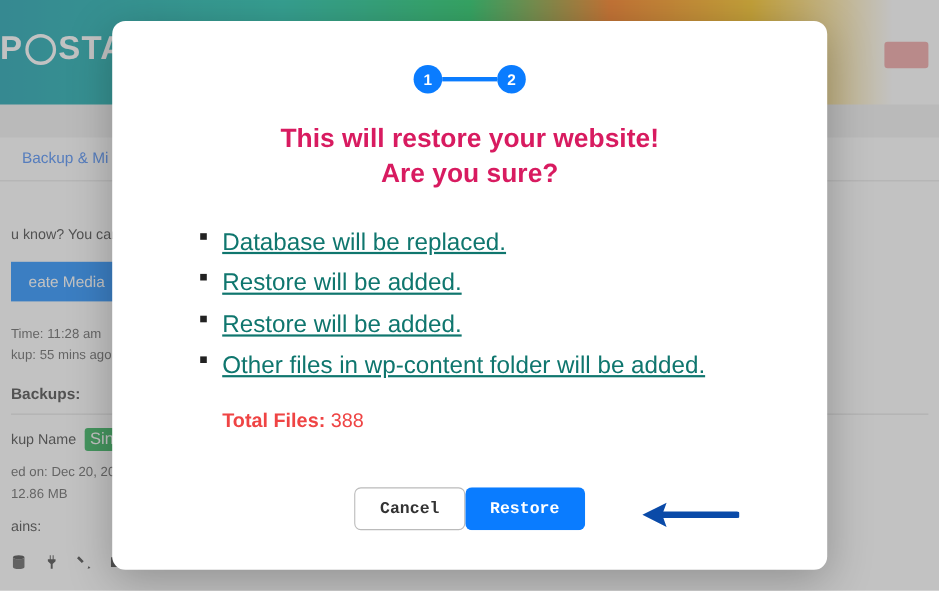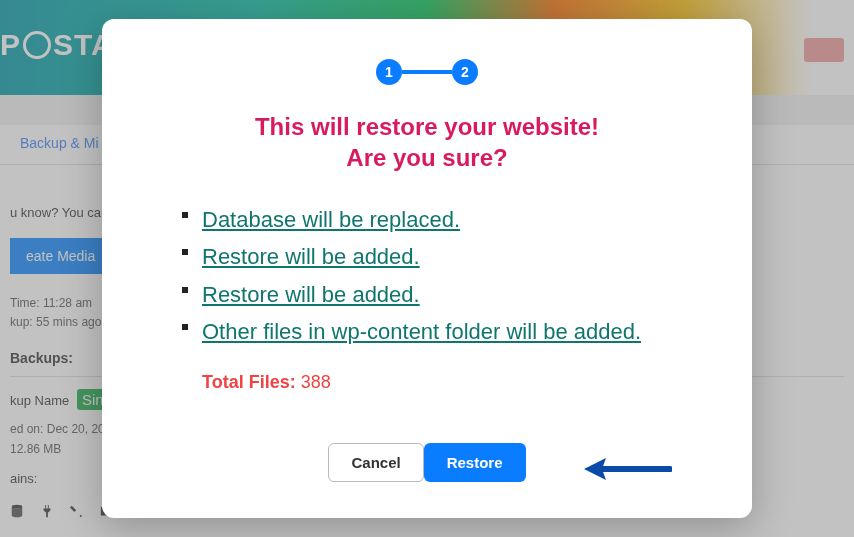--- a/index.html
+++ b/index.html
@@ -152,20 +152,21 @@
 .total-row {
   padding-left: 50px;
   font-size: 18px;
   color: #ef4444;
   margin-bottom: 50px;
 }
 .total-row .label { font-weight: 800; }
 .modal-actions {
   display: flex;
   justify-content: center;
+  font-family: Liberation Mono, monospace;
 }
 .btn {
   padding: 10px 22px;
   border-radius: 6px;
   font-size: 15px;
   font-weight: 600;
   cursor: pointer;
   border: 1px solid transparent;
   font-family: inherit;
 }

